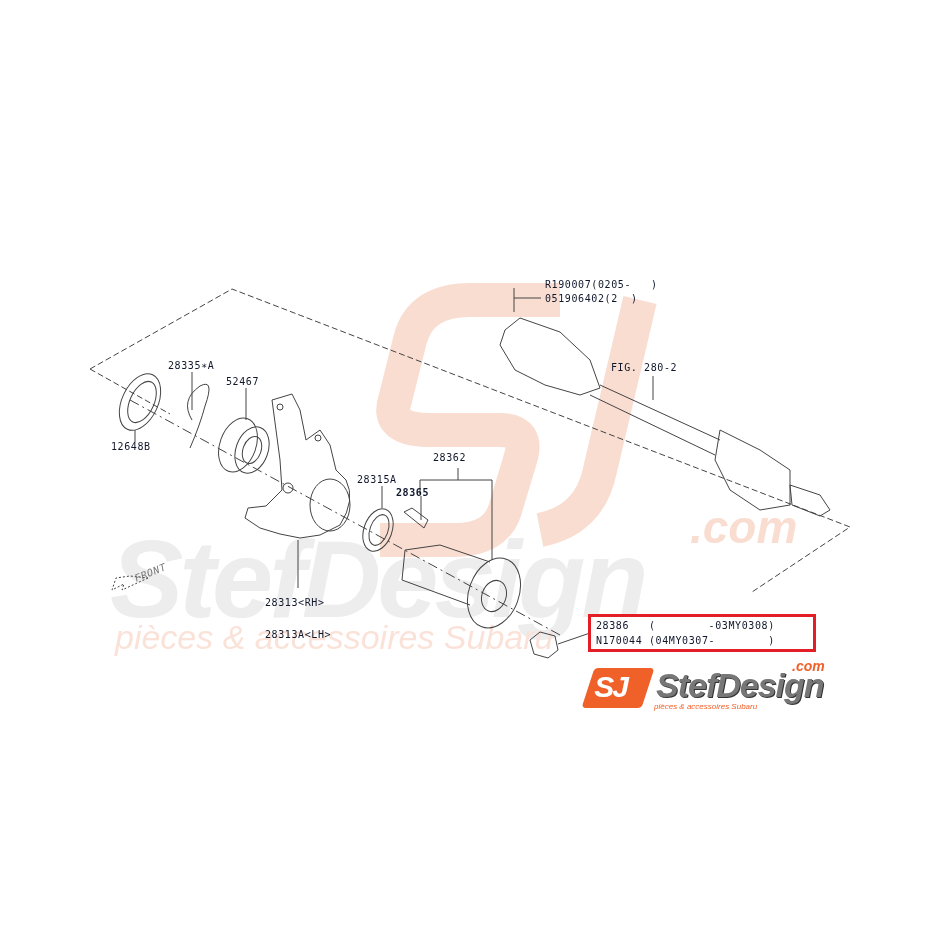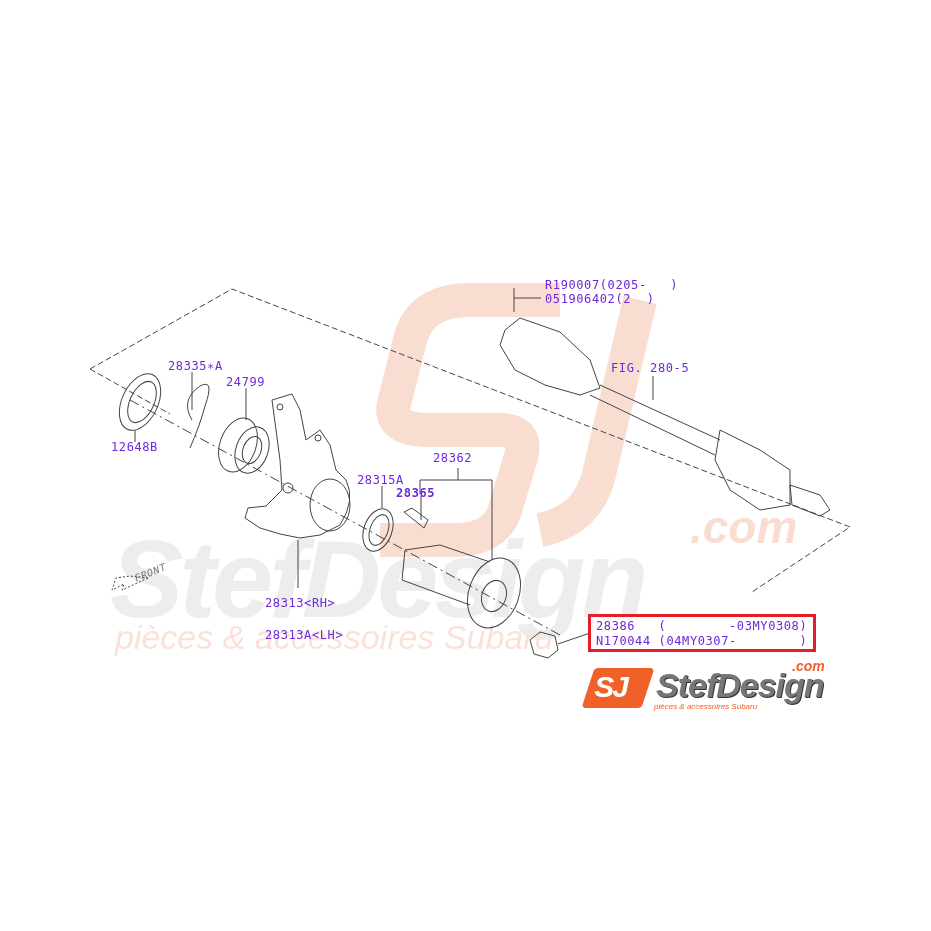--- a/index.html
+++ b/index.html
@@ -1,18 +1,18 @@
 <!DOCTYPE html>
 <html><head>
   <meta charset="utf-8">
   <style>
     html, body { margin: 0; padding: 0; background: #ffffff; }
     body { width: 931px; height: 931px; position: relative; overflow: hidden; font-family: "DejaVu Sans Mono", "Liberation Mono", monospace; }
     #canvas { position: absolute; left: 0; top: 0; width: 931px; height: 931px; }
-    .lbl { position: absolute; font-family: "DejaVu Sans Mono", "Liberation Mono", monospace; font-size: 12px; color: #6d28d9; letter-spacing: 0.6px; white-space: pre; line-height: 14px; }
+    .lbl { position: absolute; font-family: "DejaVu Sans Mono", "Liberation Mono", monospace; font-size: 10px; color: #0f172a; letter-spacing: 0.6px; white-space: pre; line-height: 14px; }
     .wm-text { position: absolute; font-family: "Liberation Sans", sans-serif; font-style: italic; font-weight: bold; white-space: nowrap; }
     .highlight-box { position: absolute; left: 588px; top: 614px; width: 228px; height: 38px; border: 3px solid #e41e26; box-sizing: border-box; }
     .logo { position: absolute; left: 588px; top: 664px; width: 260px; height: 54px; }
     .logo-badge { position: absolute; left: 0; top: 4px; width: 60px; height: 40px; background: #f0612a; transform: skewX(-18deg); border-radius: 4px; }
     .logo-badge span { position: absolute; left: 6px; top: 2px; font-family: "Liberation Sans", sans-serif; font-style: italic; font-weight: bold; font-size: 30px; color: #ffffff; transform: skewX(18deg); letter-spacing: -2px; }
     .logo-name { position: absolute; left: 68px; top: 2px; font-family: "Liberation Sans", sans-serif; font-style: italic; font-weight: bold; font-size: 34px; color: #777777; letter-spacing: -1px; text-shadow: 1px 1px 0 #333; }
     .logo-com { position: absolute; left: 204px; top: -6px; font-family: "Liberation Sans", sans-serif; font-style: italic; font-weight: bold; font-size: 14px; color: #f0612a; }
     .logo-tag { position: absolute; left: 66px; top: 38px; font-family: "Liberation Sans", sans-serif; font-style: italic; font-size: 8px; color: #f0612a; }
   </style>
 </head>
@@ -81,28 +81,28 @@
       <path d="M790 485 L820 495 L830 510 L820 516 L792 505 Z"></path>
       <line x1="514" y1="288" x2="514" y2="312"></line>
       <line x1="514" y1="298" x2="541" y2="298"></line>
       <line x1="653" y1="376" x2="653" y2="400"></line>
 
       <path d="M148 578 L122 590 L124 584 L112 590 L116 578 L130 576 Z" stroke-dasharray="2,2"></path>
     </g>
   </svg>
 
   <div class="lbl" style="left:168px;top:359px;">28335∗A</div>
-  <div class="lbl" style="left:226px;top:375px;">24799</div>
+  <div class="lbl" style="left:226px;top:375px;">52467</div>
   <div class="lbl" style="left:111px;top:440px;">12648B</div>
   <div class="lbl" style="left:433px;top:451px;">28362</div>
   <div class="lbl" style="left:357px;top:473px;">28315A</div>
   <div class="lbl" style="left:396px;top:486px;font-weight:bold;">28365</div>
   <div class="lbl" style="left:265px;top:596px;">28313&lt;RH&gt;</div>
   <div class="lbl" style="left:265px;top:628px;">28313A&lt;LH&gt;</div>
-  <div class="lbl" style="left:611px;top:361px;">FIG. 280-5</div>
+  <div class="lbl" style="left:611px;top:361px;">FIG. 280-2</div>
   <div class="lbl" style="left:545px;top:278px;">R190007(0205-   )</div>
   <div class="lbl" style="left:545px;top:292px;">051906402(2  )</div>
   <div class="lbl" style="left:134px;top:566px;font-size:10px;font-style:italic;color:#777;transform:rotate(-22deg);">FRONT</div>
 
   <div class="highlight-box"></div>
   <div class="lbl" style="left:596px;top:619px;">28386   (        -03MY0308)</div>
   <div class="lbl" style="left:596px;top:634px;">N170044 (04MY0307-        )</div>
 
   <div class="logo">
     <div class="logo-badge">

